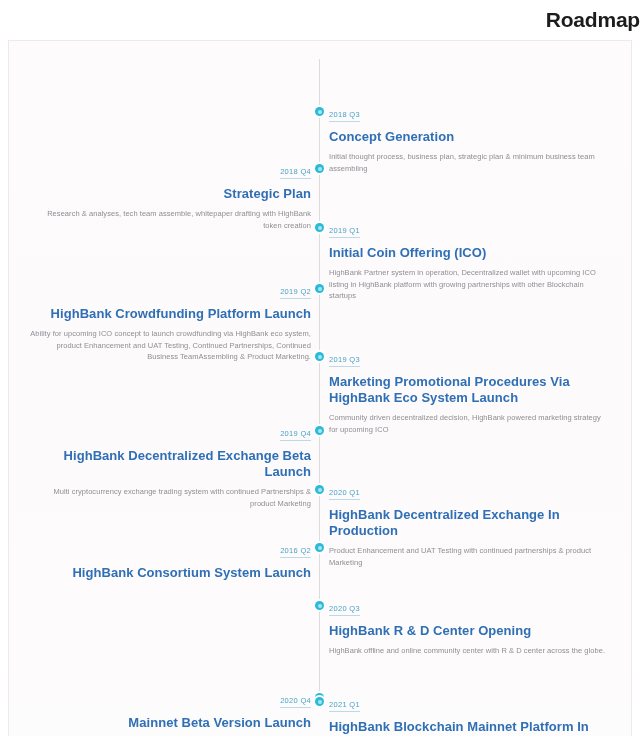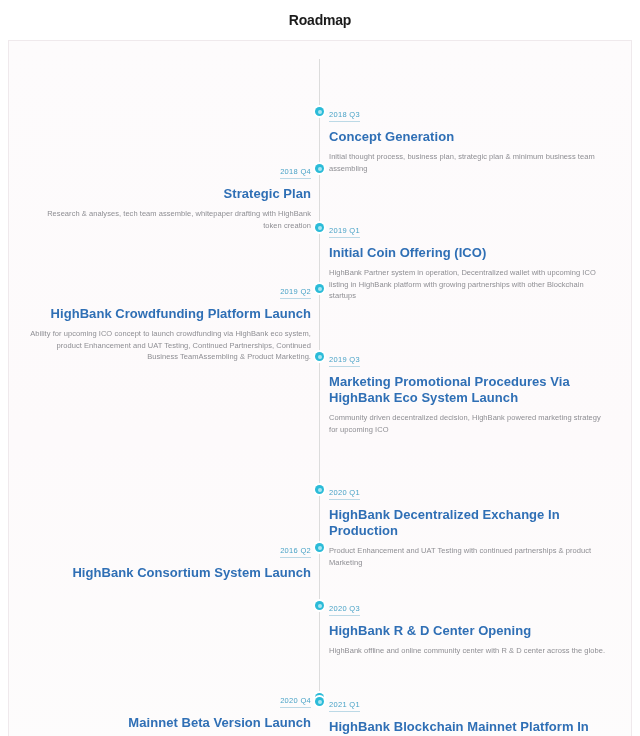--- a/index.html
+++ b/index.html
@@ -8,22 +8,22 @@
     background: #ffffff;
   }
   body {
     width: 640px;
     height: 736px;
     font-family: "Liberation Sans", sans-serif;
     overflow: hidden;
   }
 
   .page-title {
-    text-align: center;
-    font-size: 14px;
+    text-align: right;
+    font-size: 21px;
     font-weight: bold;
     color: #1c1c1c;
     letter-spacing: -0.2px;
     margin: 6px 0 0 0;
     padding: 0;
     line-height: 28px;
   }
 
   .roadmap-panel {
     position: relative;
@@ -125,20 +125,21 @@
 <div class="roadmap-panel">
 
   <div class="timeline-axis"></div>
 
   <div class="timeline-list" id="timeline-list">
       <div class="timeline-item side-right" style="top: 62px;"><span class="node-dot"></span><div class="item-date">2018 Q3</div><div class="item-title">Concept Generation</div><div class="item-desc">Initial thought process, business plan, strategic plan &amp; minimum business team assembling</div></div>
       <div class="timeline-item side-left" style="top: 119px;"><span class="node-dot"></span><div class="item-date">2018 Q4</div><div class="item-title">Strategic Plan</div><div class="item-desc">Research &amp; analyses, tech team assemble, whitepaper drafting with HighBank token creation</div></div>
       <div class="timeline-item side-right" style="top: 178px;"><span class="node-dot"></span><div class="item-date">2019 Q1</div><div class="item-title">Initial Coin Offering (ICO)</div><div class="item-desc">HighBank Partner system in operation, Decentralized wallet with upcoming ICO listing in HighBank platform with growing partnerships with other Blockchain startups</div></div>
       <div class="timeline-item side-left" style="top: 239px;"><span class="node-dot"></span><div class="item-date">2019 Q2</div><div class="item-title">HighBank Crowdfunding Platform Launch</div><div class="item-desc">Ability for upcoming ICO concept to launch crowdfunding via HighBank eco system, product Enhancement and UAT Testing, Continued Partnerships, Continued Business TeamAssembling &amp; Product Marketing.</div></div>
       <div class="timeline-item side-right" style="top: 307px;"><span class="node-dot"></span><div class="item-date">2019 Q3</div><div class="item-title">Marketing Promotional Procedures Via HighBank Eco System Launch</div><div class="item-desc">Community driven decentralized decision, HighBank powered marketing strategy for upcoming ICO</div></div>
+      <div class="timeline-item side-left" style="top: 381px;"><span class="node-dot"></span><div class="item-date">2019 Q4</div><div class="item-title">HighBank Decentralized Exchange Beta Launch</div><div class="item-desc">Multi cryptocurrency exchange trading system with continued Partnerships &amp; product Marketing</div></div>
       <div class="timeline-item side-right" style="top: 440px;"><span class="node-dot"></span><div class="item-date">2020 Q1</div><div class="item-title">HighBank Decentralized Exchange In Production</div><div class="item-desc">Product Enhancement and UAT Testing with continued partnerships &amp; product Marketing</div></div>
       <div class="timeline-item side-left" style="top: 498px;"><span class="node-dot"></span><div class="item-date">2016 Q2</div><div class="item-title">HighBank Consortium System Launch</div></div>
       <div class="timeline-item side-right" style="top: 556px;"><span class="node-dot"></span><div class="item-date">2020 Q3</div><div class="item-title">HighBank R &amp; D Center Opening</div><div class="item-desc">HighBank offline and online community center with R &amp; D center across the globe.</div></div>
       <div class="timeline-item side-left" style="top: 604px; margin-top: 44px;"><span class="node-dot"></span><div class="item-date">2020 Q4</div><div class="item-title">Mainnet Beta Version Launch</div><div class="item-desc">HighBank Blockchain Platform Mainnet Beta Version Launch</div></div>
       <div class="timeline-item side-right" style="top: 652px;"><span class="node-dot"></span><div class="item-date">2021 Q1</div><div class="item-title">HighBank Blockchain Mainnet Platform In Production</div></div>
     </div>
 
 </div>
 
 </body></html>

